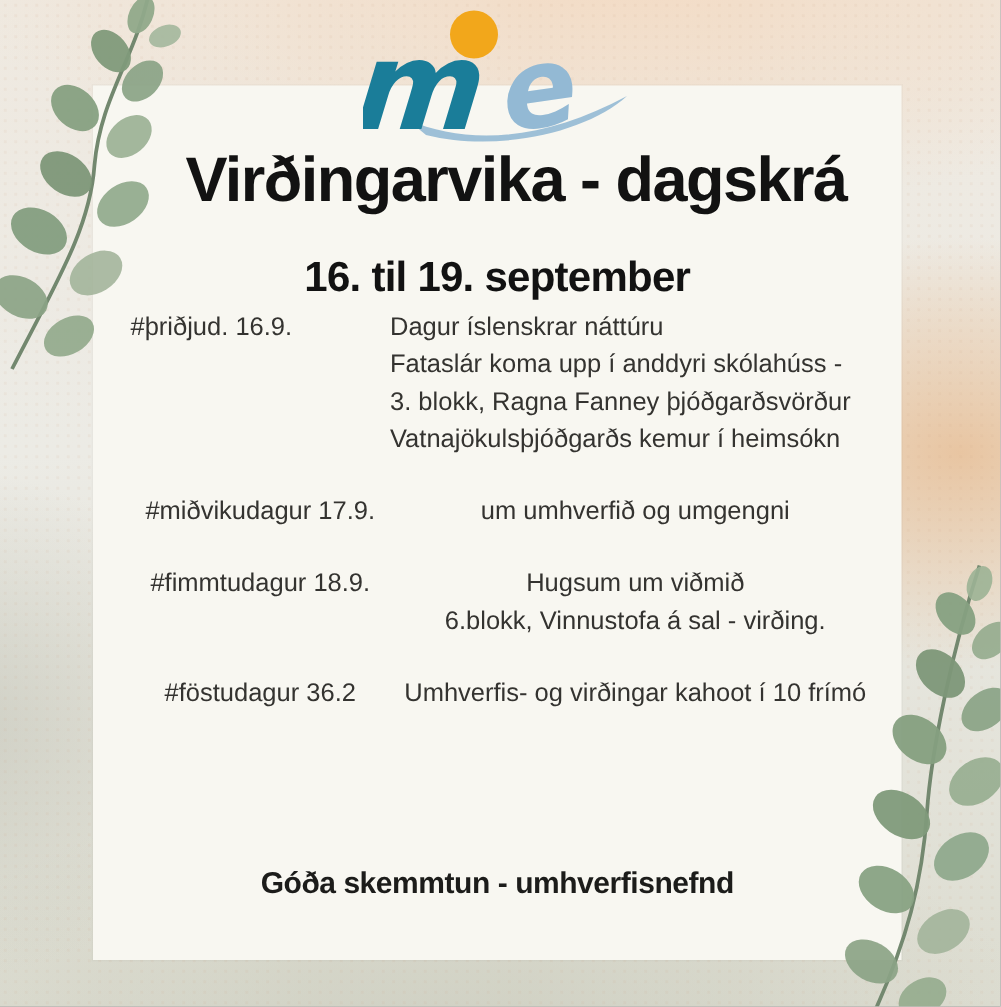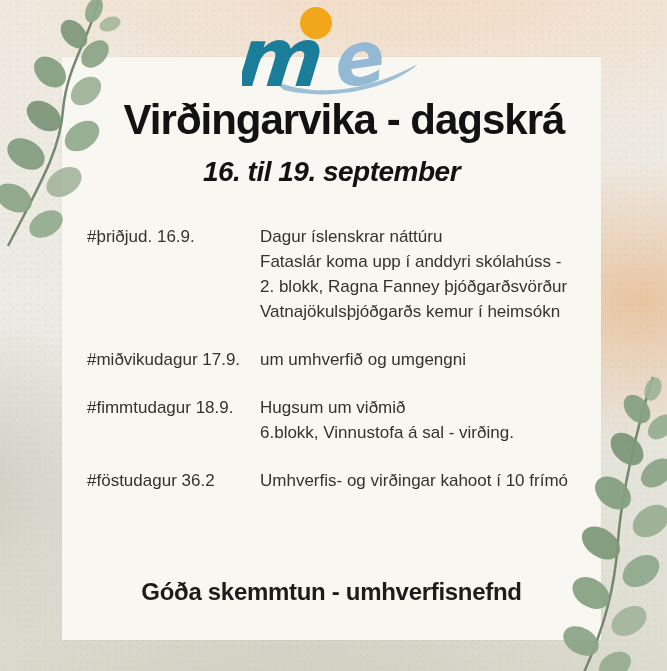--- a/index.html
+++ b/index.html
@@ -39,45 +39,44 @@
     position:absolute;
     left:62px; top:96px; width:564px;
     text-align:center;
     font-size:42px; font-weight:800;
     letter-spacing:-1px;
     color:#121212;
     z-index:4;
   }
   .subtitle{
     position:absolute;
-    left:62px; top:156px; width:539px;
+    left:62px; top:169px; width:539px;
     text-align:center;
     font-size:28px; font-weight:700;
     letter-spacing:-0.5px;
     color:#121212;
     z-index:4;
-    font-style:italic;
   }
   .schedule{
     position:absolute;
-    left:87px; top:224px; width:500px;
+    left:87px; top:205px; width:500px;
     z-index:4;
     color:#343330;
     font-size:17px;
     line-height:25px;
   }
   .row{display:flex; align-items:flex-start;}
-  .row + .row{margin-top:23px;}
+  .row + .row{margin-top:23px;text-align:center;}
   .row .day{width:173px; flex:0 0 173px;}
   .row .desc{flex:1;}
   .footer{
     position:absolute;
     left:62px; top:578px; width:539px;
     text-align:center;
-    font-size:24px; font-weight:700;
+    font-size:20px; font-weight:700;
     letter-spacing:-0.3px;
     color:#1c1c1a;
     z-index:4;
   }
 </style>
 </head>
 <body>
 
 <div class="canvas">
 
@@ -126,21 +125,21 @@
   <div class="title">Virðingarvika - dagskrá</div>
   <div class="subtitle">16. til 19. september</div>
 
   <div class="schedule">
 
     <div class="row">
       <div class="day">#þriðjud. 16.9.</div>
       <div class="desc">
         <div>Dagur íslenskrar náttúru</div>
         <div>Fataslár koma upp í anddyri skólahúss -</div>
-        <div>2. blokk, Ragna Fanney þjóðgarðsvörður</div>
+        <div>3. blokk, Ragna Fanney þjóðgarðsvörður</div>
         <div>Vatnajökulsþjóðgarðs kemur í heimsókn</div>
       </div>
     </div>
 
     <div class="row">
       <div class="day">#miðvikudagur 17.9.</div>
       <div class="desc">
         <div>um umhverfið og umgengni</div>
       </div>
     </div>

